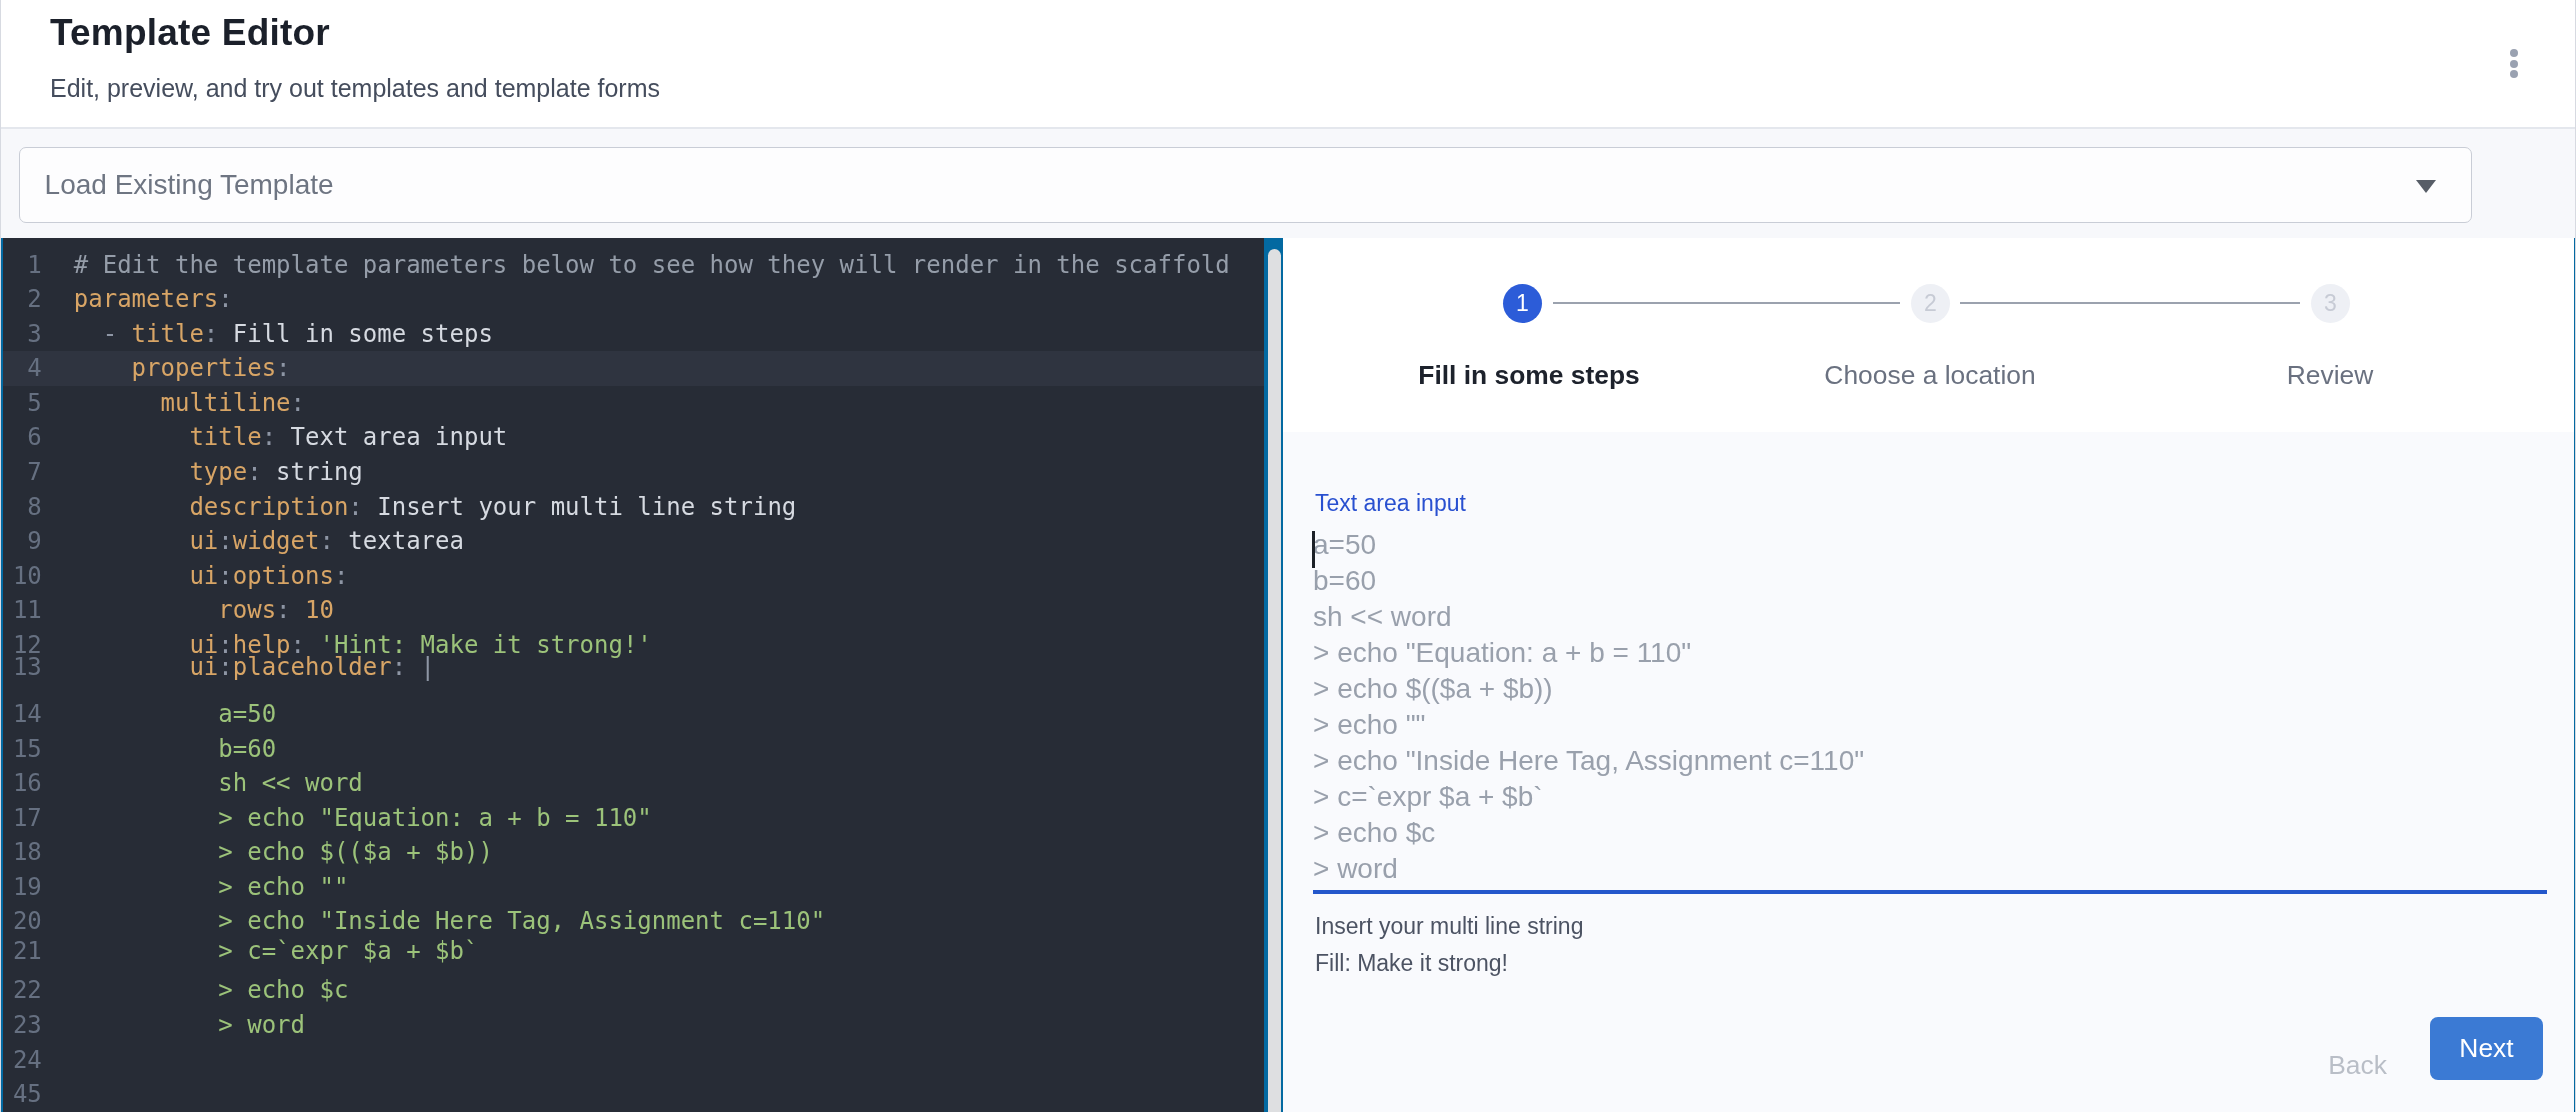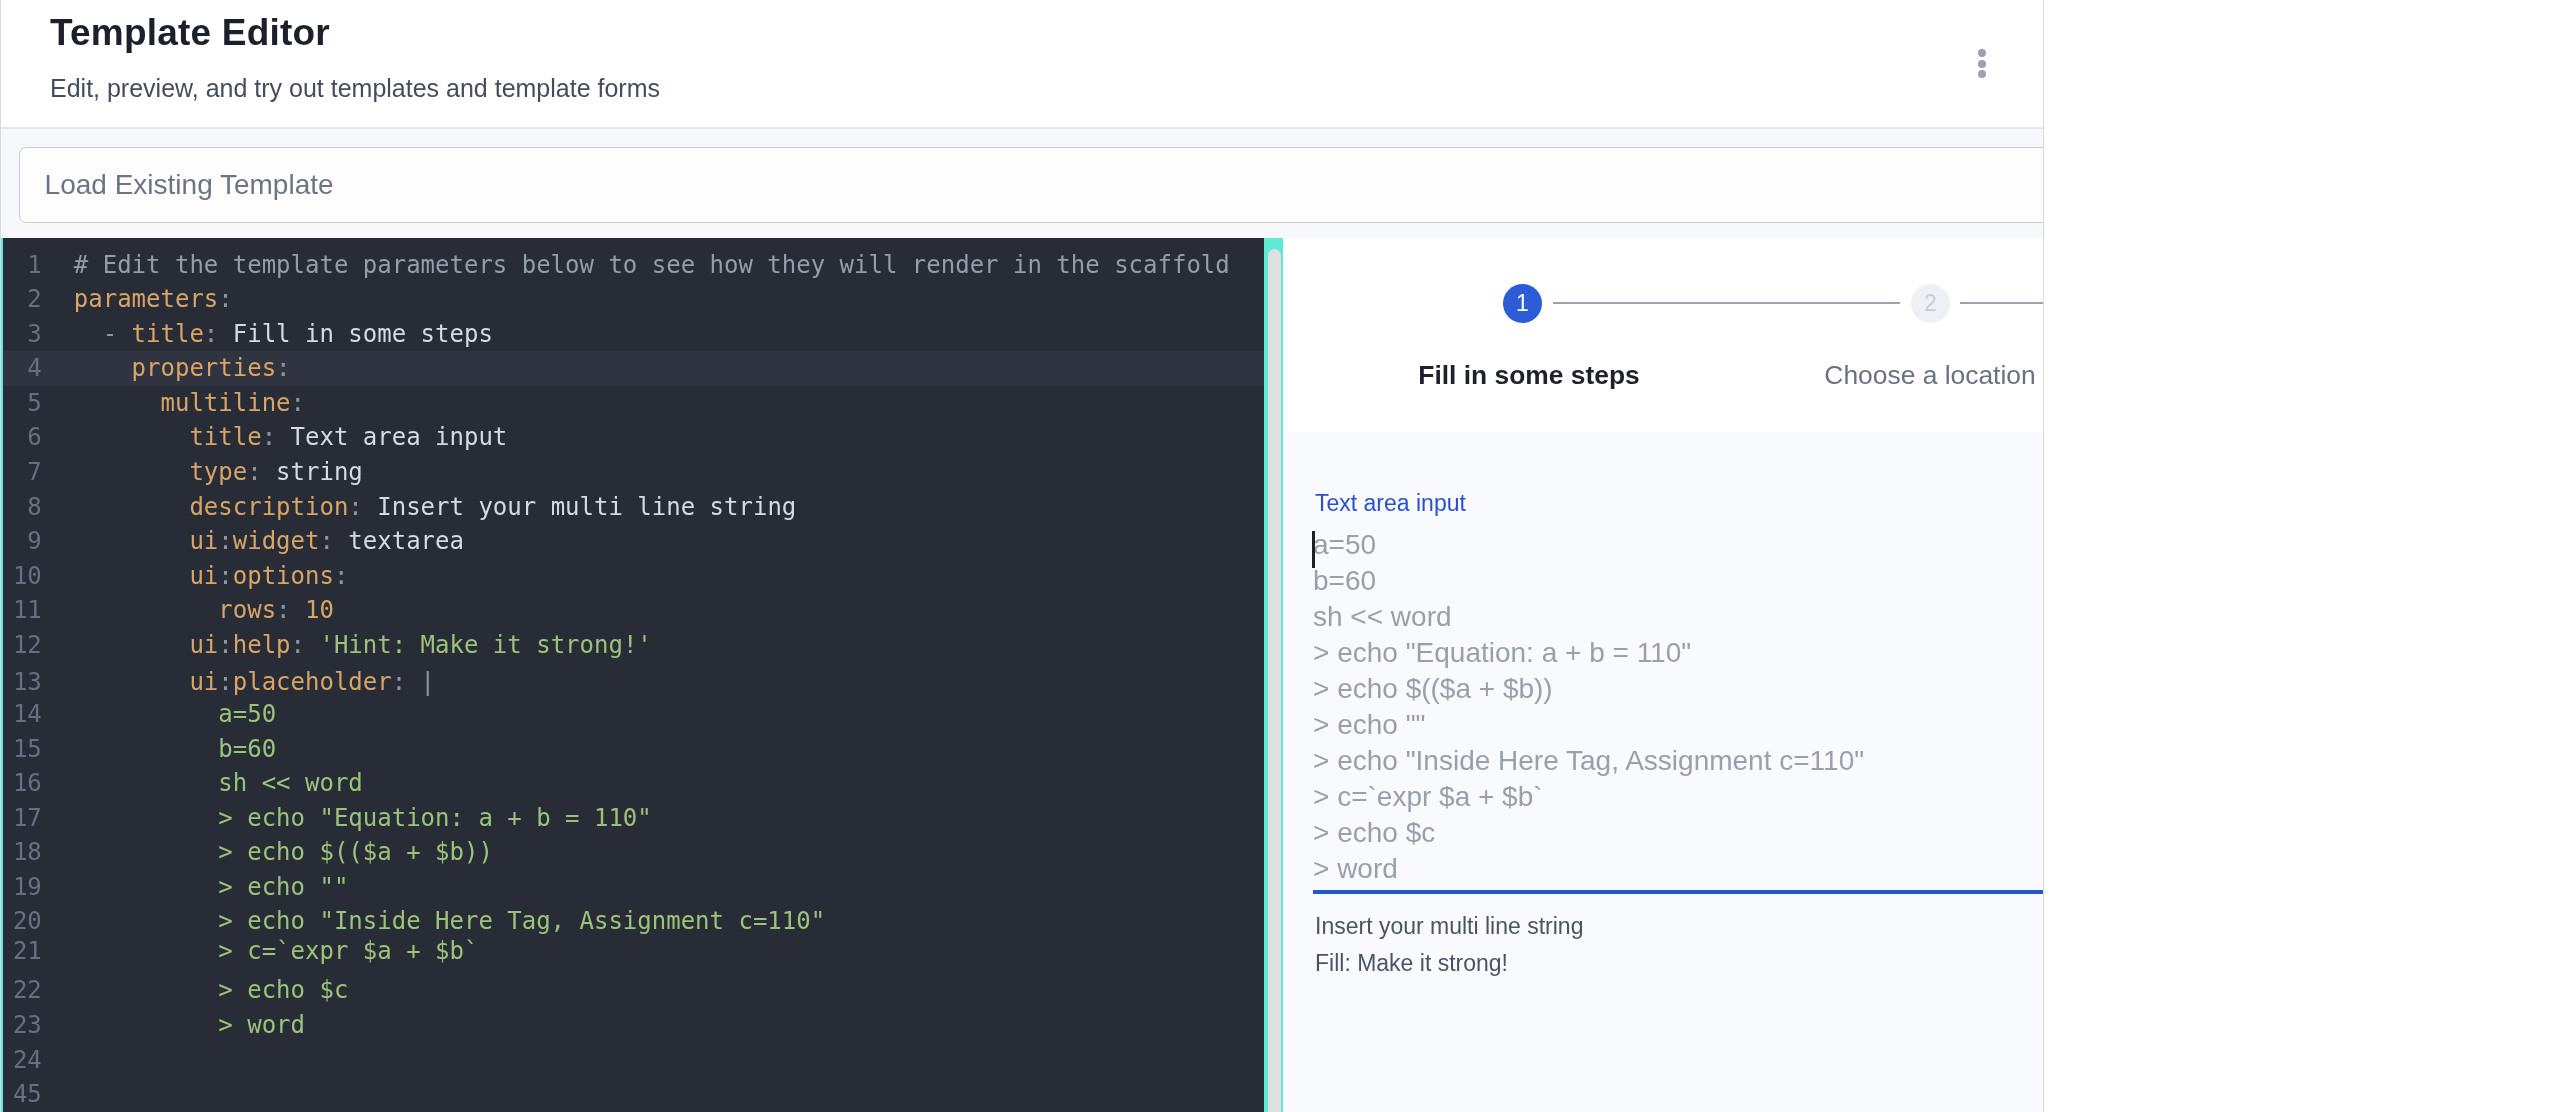--- a/index.html
+++ b/index.html
@@ -1,19 +1,19 @@
 <!DOCTYPE html>
 <html style="font-size:14px"><head>
 <meta charset="utf-8">
 <style>
   * { margin:0; padding:0; box-sizing:border-box; }
   html,body { background:#ffffff; }
   #app {
-    position:relative; width:2044px; height:1113px; overflow:hidden;
-    font-family:"Liberation Sans", sans-serif; background:#5eead4;
+    position:relative; width:2576px; height:1113px; overflow:hidden;
+    font-family:"Liberation Sans", sans-serif; background:#0369a1;
     border-left:1.8px solid #d7dae1; border-right:1.8px solid #d7dae1;
   }
 
   
   .header { position:absolute; left:0; top:0; width:100%; height:127px; background:#ffffff; }
   .page-title { position:absolute; left:49px; top:12.3px; font-size:37px; font-weight:700; color:#1b202a; letter-spacing:0.2px; }
   .page-subtitle { position:absolute; left:49px; top:74px; font-size:25px; color:#454d5d; }
   .kebab { position:absolute; right:41px; top:42px; width:42px; height:42px; cursor:pointer; }
   .kebab i { position:absolute; left:17.6px; width:8px; height:8px; border-radius:50%; background:#9aa2b1; }
   .kebab i:nth-child(1){ top:7px; } .kebab i:nth-child(2){ top:17.6px; } .kebab i:nth-child(3){ top:28px; }
@@ -122,21 +122,21 @@
         <div class="ed-row" style="top: 79px;"><span class="ln">3</span><span class="code"><span class="tok-p">  - </span><span class="tok-k">title</span><span class="tok-p">:</span><span class="tok-v"> Fill in some steps</span></span></div>
         <div class="ed-row active" style="top: 113px;"><span class="ln">4</span><span class="code"><span class="tok-p">    </span><span class="tok-k">properties</span><span class="tok-p">:</span></span></div>
         <div class="ed-row" style="top: 148px;"><span class="ln">5</span><span class="code"><span class="tok-p">      </span><span class="tok-k">multiline</span><span class="tok-p">:</span></span></div>
         <div class="ed-row" style="top: 182px;"><span class="ln">6</span><span class="code"><span class="tok-p">        </span><span class="tok-k">title</span><span class="tok-p">:</span><span class="tok-v"> Text area input</span></span></div>
         <div class="ed-row" style="top: 217px;"><span class="ln">7</span><span class="code"><span class="tok-p">        </span><span class="tok-k">type</span><span class="tok-p">:</span><span class="tok-v"> string</span></span></div>
         <div class="ed-row" style="top: 252px;"><span class="ln">8</span><span class="code"><span class="tok-p">        </span><span class="tok-k">description</span><span class="tok-p">:</span><span class="tok-v"> Insert your multi line string</span></span></div>
         <div class="ed-row" style="top: 286px;"><span class="ln">9</span><span class="code"><span class="tok-p">        </span><span class="tok-k">ui</span><span class="tok-p">:</span><span class="tok-k">widget</span><span class="tok-p">:</span><span class="tok-v"> textarea</span></span></div>
         <div class="ed-row" style="top: 321px;"><span class="ln">10</span><span class="code"><span class="tok-p">        </span><span class="tok-k">ui</span><span class="tok-p">:</span><span class="tok-k">options</span><span class="tok-p">:</span></span></div>
         <div class="ed-row" style="top: 355px;"><span class="ln">11</span><span class="code"><span class="tok-p">          </span><span class="tok-k">rows</span><span class="tok-p">:</span><span class="tok-n"> 10</span></span></div>
         <div class="ed-row" style="top: 390px;"><span class="ln">12</span><span class="code"><span class="tok-p">        </span><span class="tok-k">ui</span><span class="tok-p">:</span><span class="tok-k">help</span><span class="tok-p">:</span><span class="tok-s"> 'Hint: Make it strong!'</span></span></div>
-        <div class="ed-row" style="top: 427px;"><span class="ln">13</span><span class="code"><span class="tok-p">        </span><span class="tok-k">ui</span><span class="tok-p">:</span><span class="tok-k">placeholder</span><span class="tok-p">:</span><span class="tok-p"> |</span></span></div>
+        <div class="ed-row" style="top: 412px;"><span class="ln">13</span><span class="code"><span class="tok-p">        </span><span class="tok-k">ui</span><span class="tok-p">:</span><span class="tok-k">placeholder</span><span class="tok-p">:</span><span class="tok-p"> |</span></span></div>
         <div class="ed-row" style="top: 459px; text-decoration: underline;"><span class="ln">14</span><span class="code"><span class="tok-s">          a=50</span></span></div>
         <div class="ed-row" style="top: 494px;"><span class="ln">15</span><span class="code"><span class="tok-s">          b=60</span></span></div>
         <div class="ed-row" style="top: 528px;"><span class="ln">16</span><span class="code"><span class="tok-s">          sh &lt;&lt; word</span></span></div>
         <div class="ed-row" style="top: 563px;"><span class="ln">17</span><span class="code"><span class="tok-s">          &gt; echo "Equation: a + b = 110"</span></span></div>
         <div class="ed-row" style="top: 597px;"><span class="ln">18</span><span class="code"><span class="tok-s">          &gt; echo $(($a + $b))</span></span></div>
         <div class="ed-row" style="top: 632px;"><span class="ln">19</span><span class="code"><span class="tok-s">          &gt; echo ""</span></span></div>
         <div class="ed-row" style="top: 666px;"><span class="ln">20</span><span class="code"><span class="tok-s">          &gt; echo "Inside Here Tag, Assignment c=110"</span></span></div>
         <div class="ed-row" style="top: 696px;"><span class="ln">21</span><span class="code"><span class="tok-s">          &gt; c=`expr $a + $b`</span></span></div>
         <div class="ed-row" style="top: 735px;"><span class="ln">22</span><span class="code"><span class="tok-s">          &gt; echo $c</span></span></div>
         <div class="ed-row" style="top: 770px;"><span class="ln">23</span><span class="code"><span class="tok-s">          &gt; word</span></span></div>

